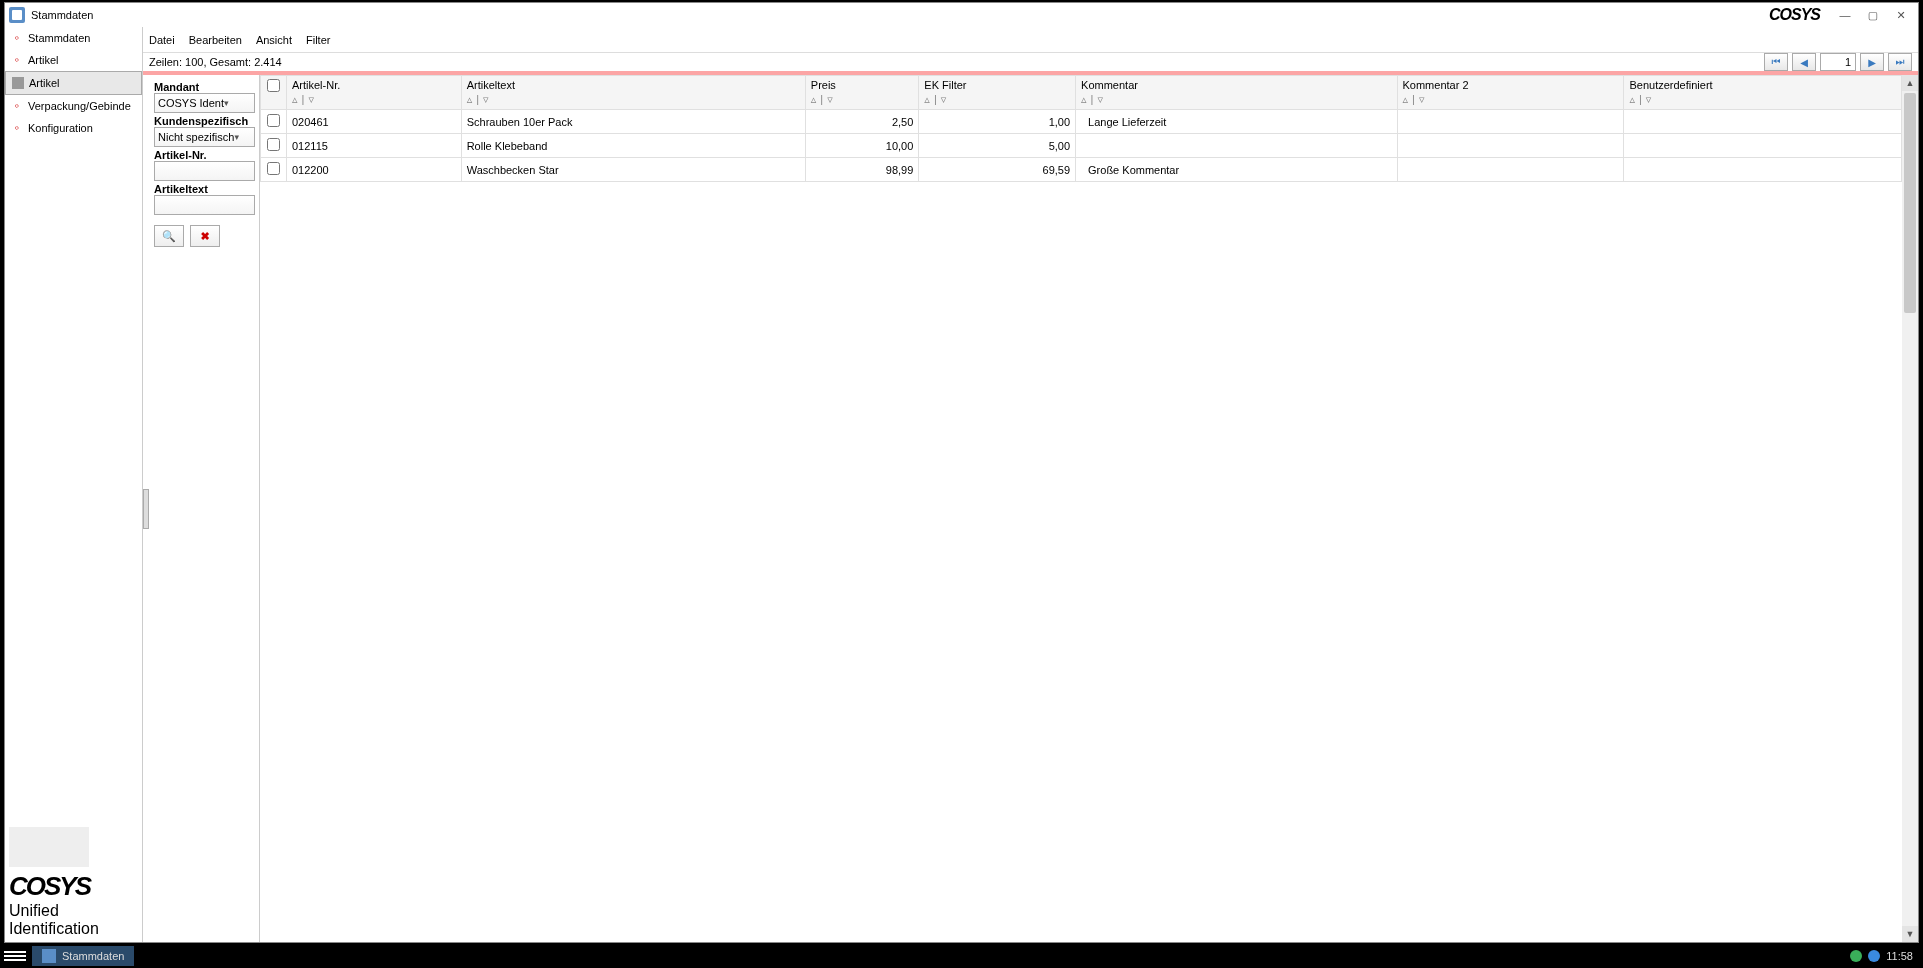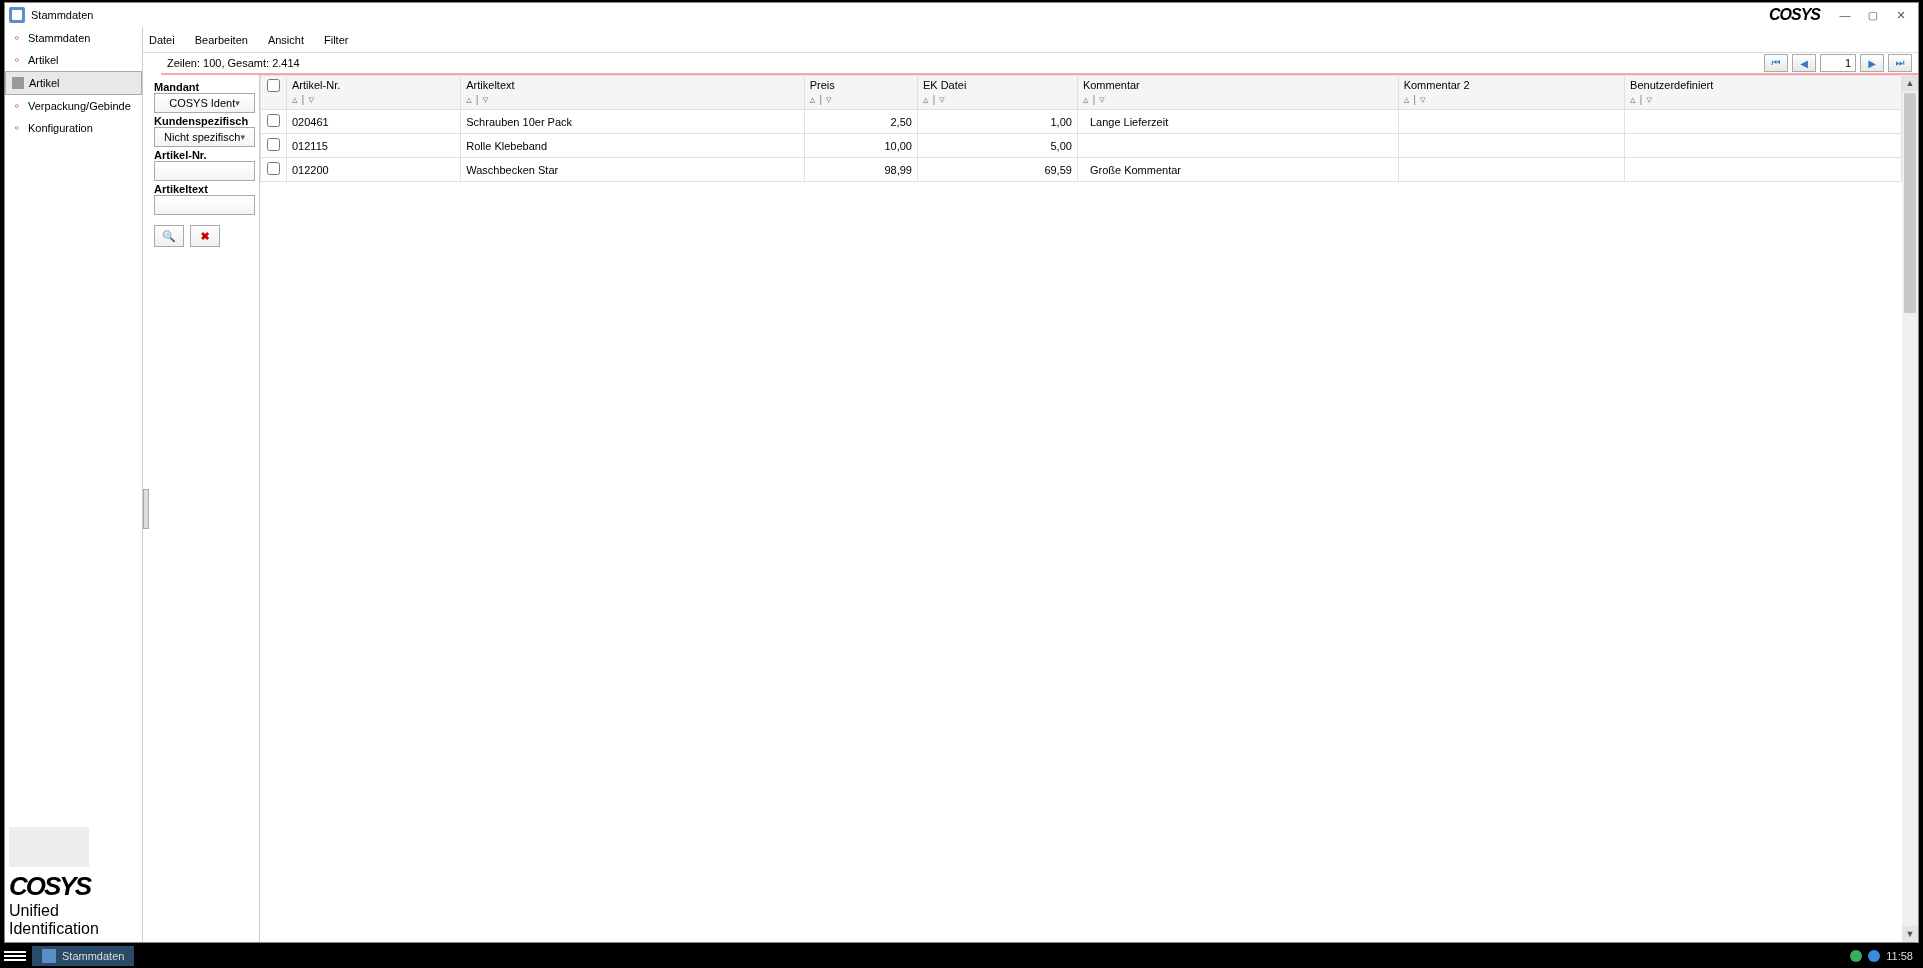--- a/index.html
+++ b/index.html
@@ -22,33 +22,33 @@
 .nav-item { padding: 5px 6px; display: flex; align-items: center; gap: 5px; cursor: pointer; }
 .nav-item.active { background: #e8e8e8; border: 1px solid #aaa; }
 .nav-icon { width: 12px; height: 12px; display: inline-block; position: relative; }
 .nav-icon.plus { color: #c00; font-weight: bold; font-size: 13px; line-height: 12px; text-align: center; }
 .nav-icon.doc { background: #999; }
 .sidebar .logo-area { margin-top: auto; padding: 4px; }
 .logo-area .cosys { font-weight: bold; font-style: italic; font-size: 26px; letter-spacing: -2px; }
 .logo-area .tag { font-size: 16px; }
 
 .main { flex: 1; display: flex; flex-direction: column; position: relative; }
-.menubar { height: 26px; display: flex; align-items: center; padding: 0 6px; gap: 20px; border-bottom: 1px solid #ddd; text-align: right; }
+.menubar { height: 26px; display: flex; align-items: center; padding: 0 6px; gap: 14px; border-bottom: 1px solid #ddd; text-align: right; }
 .menubar span { cursor: pointer; }
-.statusbar { height: 22px; display: flex; align-items: center; padding: 0 6px; border-bottom: 2px solid #fca5a5; margin-left: 18px; }
+.statusbar { height: 22px; display: flex; align-items: center; padding: 0 6px; border-bottom: 4px solid #fca5a5; }
 .statusbar .left { flex: 1; }
 .pager { display: flex; gap: 4px; align-items: center; }
 .pager .pbtn { border: 1px solid #aaa; background: linear-gradient(#fff,#e8e8e8); width: 24px; height: 18px; display: inline-flex; align-items: center; justify-content: center; font-size: 10px; color: #3a7abf; cursor: pointer; }
 .pager .pinput { border: 1px solid #aaa; width: 36px; height: 18px; text-align: right; padding: 0 4px; }
 
 .workarea { flex: 1; display: flex; position: relative; }
 .filter-panel { width: 110px; border-right: 1px solid #ccc; padding: 4px 4px; display: flex; flex-direction: column; gap: 0; margin-left: 7px; }
 .filter-panel label { font-weight: bold; display: block; margin-top: 2px; }
 .filter-panel .sel, .filter-panel .inp { border: 1px solid #aaa; height: 20px; width: 100%; padding: 0 3px; background: linear-gradient(#fff,#f4f4f4); }
-.filter-panel .sel { display: flex; align-items: center; justify-content: center; }
+.filter-panel .sel { display: flex; align-items: center; justify-content: flex-start; }
 .filter-panel .sel::after { content: "▾"; font-size: 9px; color: #555; }
 .filter-panel .btnrow { display: flex; gap: 6px; margin-top: 10px; }
 .filter-panel .smbtn { border: 1px solid #aaa; background: linear-gradient(#fff,#eee); width: 30px; height: 22px; display: inline-flex; align-items: center; justify-content: center; cursor: pointer; }
 
 .collapse-handle { position: absolute; left: 0; top: 50%; width: 6px; height: 40px; background: #ddd; border: 1px solid #aaa; cursor: pointer; transform: translateY(-50%); }
 
 .grid-wrap { flex: 1; position: relative; overflow: hidden; }
 .grid-wrap .vscroll { position: absolute; right: 0; top: 0; bottom: 0; width: 16px; background: #f0f0f0; }
 .vscroll .varrow { height: 16px; background: #e4e4e4; text-align: center; font-size: 9px; line-height: 16px; color: #555; }
 .vscroll .vthumb { position: absolute; left: 2px; right: 2px; top: 18px; height: 220px; background: #c8c8c8; border-radius: 2px; }
@@ -185,21 +185,21 @@
                   </th>
                 <th style="text-align:left">
                     <span class="hdr-label">Preis</span>
                     <span class="hdr-tools">
                       <span>▵</span>
                       <span>|</span>
                       <span>▿</span>
                     </span>
                   </th>
                 <th style="text-align:left">
-                    <span class="hdr-label">EK Datei</span>
+                    <span class="hdr-label">EK Filter</span>
                     <span class="hdr-tools">
                       <span>▵</span>
                       <span>|</span>
                       <span>▿</span>
                     </span>
                   </th>
                 <th>
                     <span class="hdr-label">Kommentar</span>
                     <span class="hdr-tools">
                       <span>▵</span>

